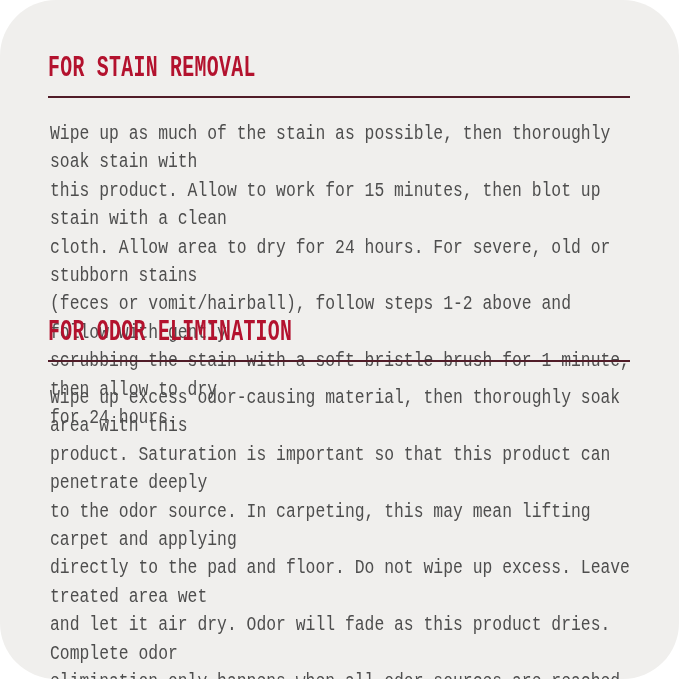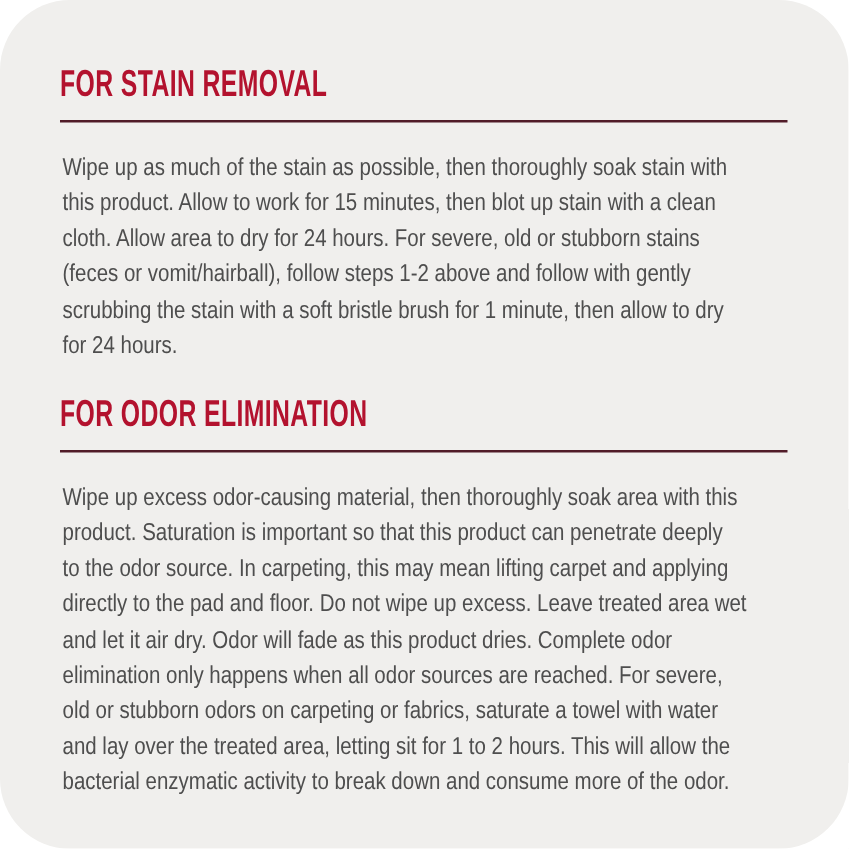--- a/index.html
+++ b/index.html
@@ -6,21 +6,21 @@
     margin: 0;
     padding: 0;
     background: #ffffff;
   }
   .canvas {
     position: relative;
     width: 679px;
     height: 679px;
     background: #ffffff;
     overflow: hidden;
-    font-family: Liberation Sans, sans-serif;
+    font-family: Liberation Mono, monospace;
   }
   .panel {
     position: absolute;
     inset: 0;
     background: #f0efed;
     border-radius: 56px;
   }
   .section-heading {
     position: absolute;
     left: 48px;

